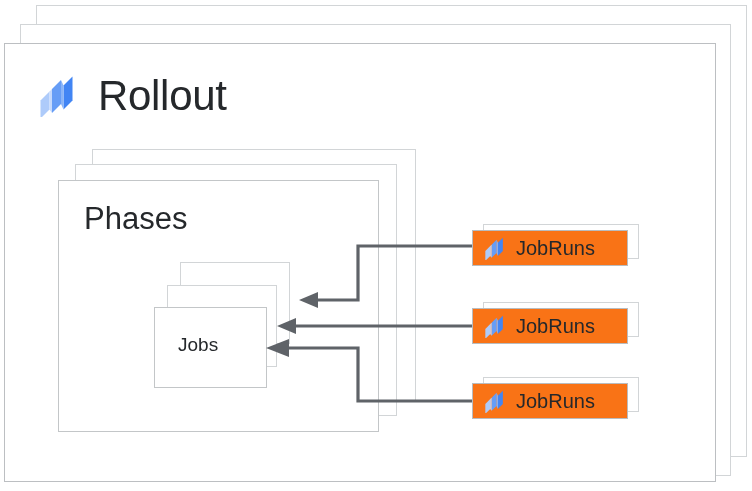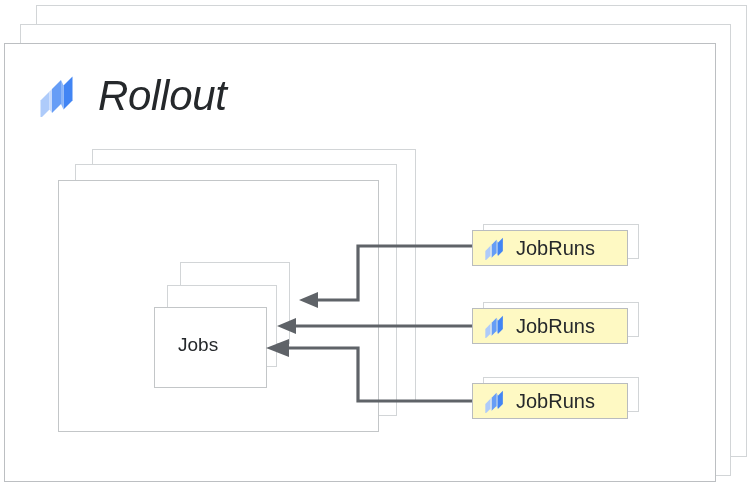--- a/index.html
+++ b/index.html
@@ -46,21 +46,20 @@
     gap: 18px;
     height: 60px;
   }
   #rollout-title-text {
     font-size: 42px;
     line-height: 1;
     color: #25282b;
     font-weight: 400;
     letter-spacing: -0.3px;
     white-space: nowrap;
-    font-style: italic;
   }
 
   
   #phases-ghost-2 { left: 92px; top: 149px; width: 324px; height: 252px; }
   #phases-ghost-1 { left: 75px; top: 164px; width: 322px; height: 252px; }
   #phases-front   { left: 58px; top: 180px; width: 321px; height: 252px; border-color: #c3c6c8; }
 
   #phases-label {
     position: absolute;
     left: 84px;
@@ -97,21 +96,21 @@
     background: #ffffff;
     border: 1px solid #d2d5d7;
     box-sizing: border-box;
   }
   .jobrun-card {
     position: absolute;
     left: 0;
     top: 0;
     width: 156px;
     height: 36px;
-    background: #fef9c3;
+    background: #f97316;
     border: 1px solid #b9bcbf;
     box-sizing: border-box;
     display: flex;
     align-items: center;
     gap: 9px;
     padding-left: 12px;
   }
   .jobrun-label {
     font-size: 20px;
     color: #25282b;
@@ -152,20 +151,21 @@
         <polygon points="9.5,16.5 12,14 12,38 9.5,34.5" fill="#c6dafc"></polygon>
         <polygon points="21,5 23.5,10.5 23.5,34.5 21,29" fill="#8ab4f8"></polygon>
       </svg>
     </span>
     <span id="rollout-title-text">Rollout</span>
   </div>
 
   <div class="card ghost" id="phases-ghost-2"></div>
   <div class="card ghost" id="phases-ghost-1"></div>
   <div class="card" id="phases-front"></div>
+  <div id="phases-label">Phases</div>
 
   <div class="card ghost" id="jobs-ghost-2"></div>
   <div class="card ghost" id="jobs-ghost-1"></div>
   <div class="card" id="jobs-front"></div>
   <div id="jobs-label">Jobs</div>
 
   <svg id="connectors" viewBox="0 0 752 491">
 
     <path d="M 472 246 L 358 246 L 358 300 L 312 300" fill="none" stroke="#5f6368" stroke-width="3.2" stroke-linecap="square" stroke-linejoin="miter"></path>
     <polygon points="299,300 318,292 318,308" fill="#5f6368"></polygon>

